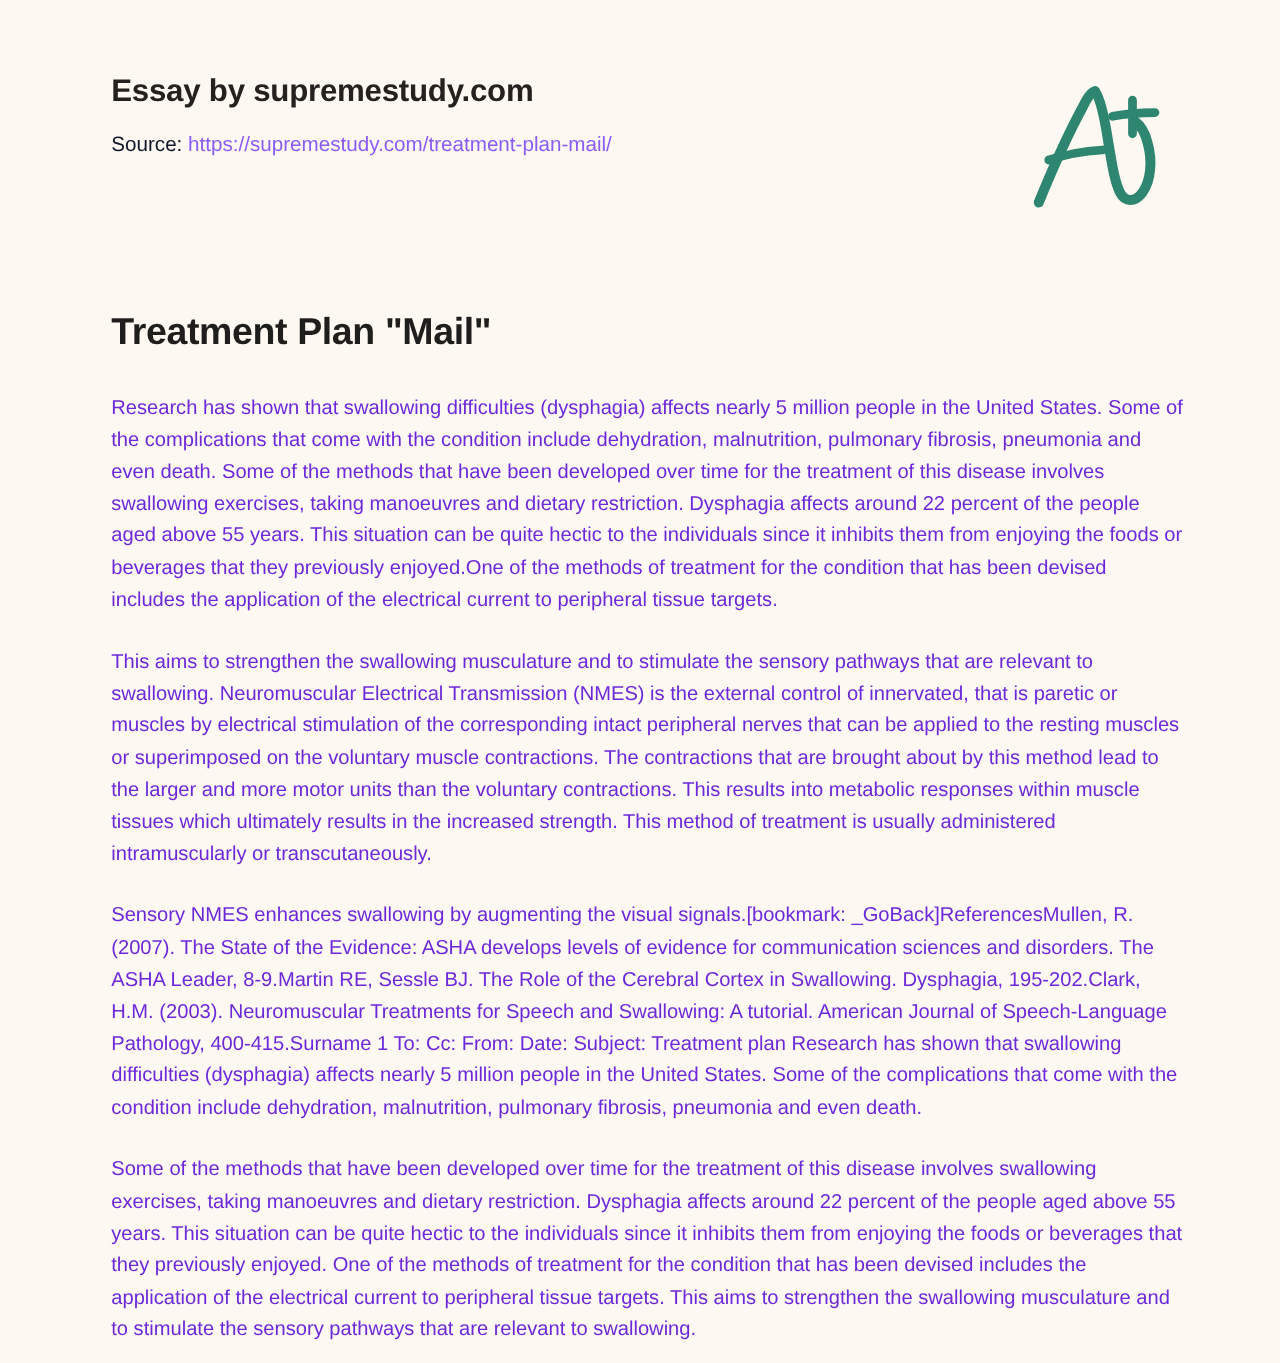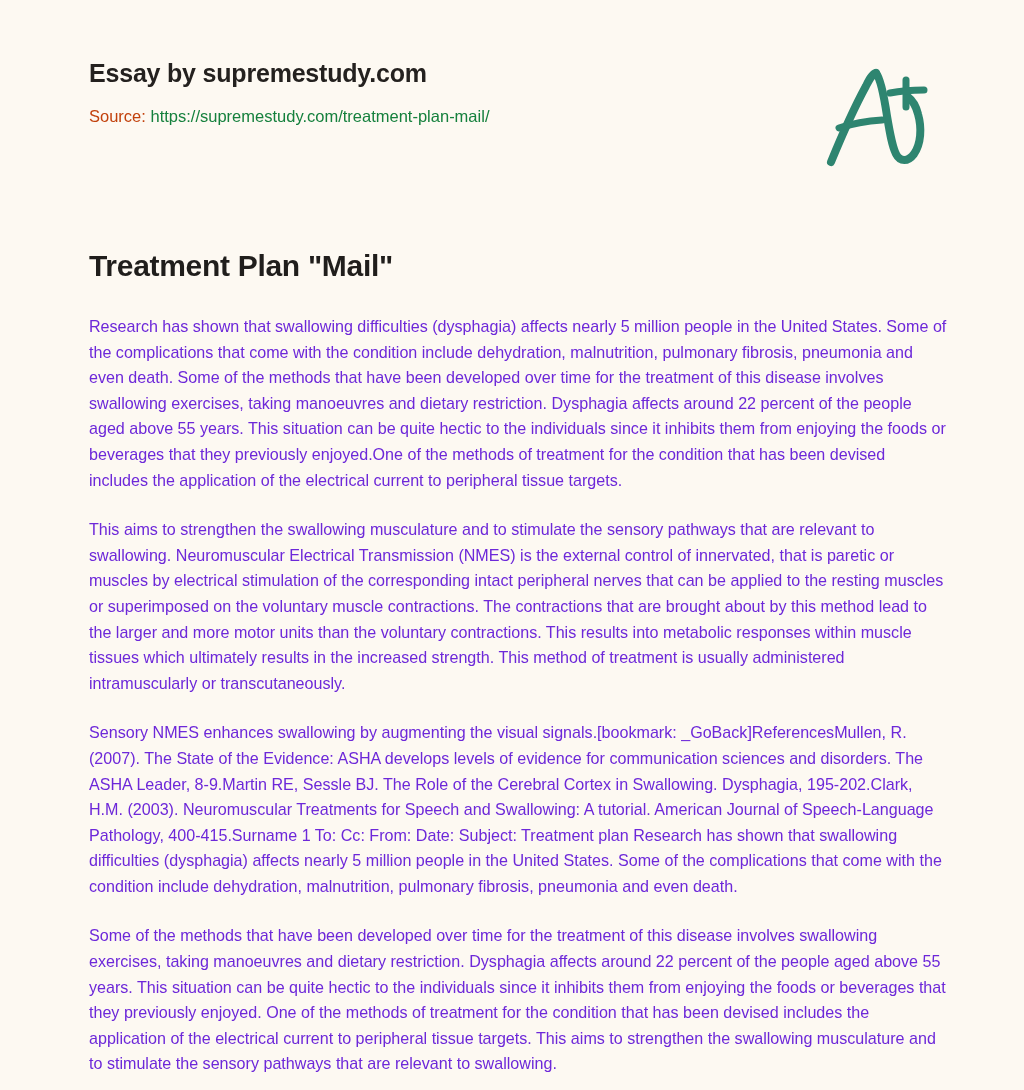--- a/index.html
+++ b/index.html
@@ -50,26 +50,26 @@
 
   .source-line {
     margin-top: 17px;
     font-size: 16.5px;
     line-height: 1.3;
     color: #8d8881;
     white-space: nowrap;
   }
 
   .source-label {
-    color: #c2410c;
+    color: #0f172a;
     margin-top: 28px;
   }
 
   .source-url {
-    color: #15803d;
+    color: #8b5cf6;
     text-decoration: none;
   }
 
   
   .logo {
     position: absolute;
     left: 818px;
     top: 62px;
     width: 118px;
     height: 110px;

